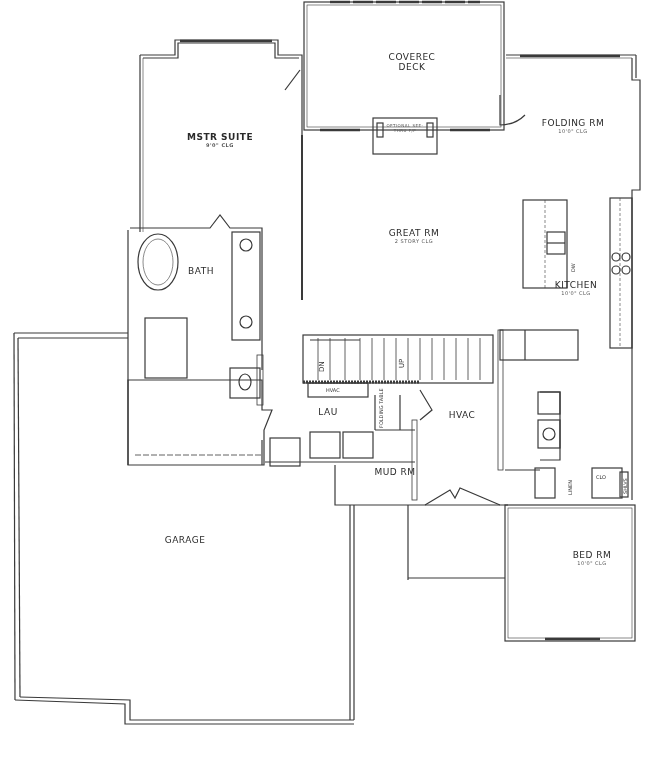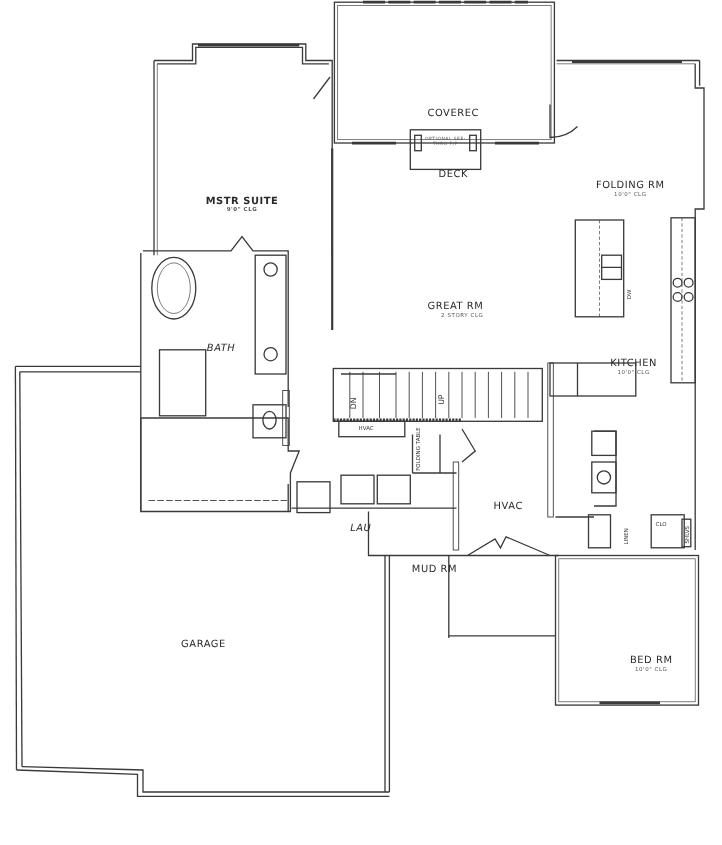--- a/index.html
+++ b/index.html
@@ -1,19 +1,19 @@
 <!DOCTYPE html>
 <html><head>
 <meta charset="utf-8">
 <style>
   html, body { margin: 0; padding: 0; background: #ffffff; }
   body { width: 656px; height: 768px; overflow: hidden; position: relative; font-family: "DejaVu Sans", sans-serif; }
   #plan { position: absolute; left: 0; top: 0; width: 656px; height: 768px; }
   .lbl { position: absolute; color: #2a2a2a; font-family: "DejaVu Sans", sans-serif; text-align: center; white-space: nowrap; transform: translateX(-50%); letter-spacing: 0.5px; }
-  .lbl .name { font-size: 9px; display: block; line-height: 10px; margin-top: 46px; }
+  .lbl .name { font-size: 9px; display: block; line-height: 10px; }
   .lbl .sub { font-size: 5px; display: block; line-height: 7px; color: #555; }
   .small { font-size: 5px; color: #333; position: absolute; white-space: nowrap; }
   .vert { transform: rotate(-90deg); transform-origin: left top; }
 </style>
 </head>
 <body>
 
 <svg id="plan" viewBox="0 0 656 768" xmlns="http://www.w3.org/2000/svg">
   <g stroke="#3a3a3a" fill="none" stroke-width="1.2">
 
@@ -164,32 +164,32 @@
   <span class="sub" style="white-space:normal; font-size:4px; line-height:5px;">OPTIONAL SEE-THRU F/P</span>
 </div>
 <div class="lbl" style="left:220px; top:132px;font-weight:bold;">
   <span class="name">MSTR SUITE</span>
   <span class="sub">9'0" CLG</span>
 </div>
 <div class="lbl" style="left:573px; top:118px;">
   <span class="name">FOLDING RM</span>
   <span class="sub">10'0" CLG</span>
 </div>
-<div class="lbl" style="left:414px; top:228px;text-align:right;">
+<div class="lbl" style="left:414px; top:228px;">
   <span class="name">GREAT RM</span>
   <span class="sub">2 STORY CLG</span>
 </div>
-<div class="lbl" style="left:201px; top:266px;font-style:italic;">
+<div class="lbl" style="left:201px; top:266px;">
   <span class="name">BATH</span>
 </div>
 <div class="lbl" style="left:576px; top:280px;text-align:center;">
   <span class="name">KITCHEN</span>
   <span class="sub">10'0" CLG</span>
 </div>
-<div class="lbl" style="left:328px; top:430px;font-style:italic;">
+<div class="lbl" style="left:328px; top:407px;">
   <span class="name">LAU</span>
 </div>
 <div class="lbl" style="left:462px; top:410px;">
   <span class="name">HVAC</span>
 </div>
 <div class="lbl" style="left:395px; top:467px;">
   <span class="name">MUD RM</span>
 </div>
 <div class="lbl" style="left:185px; top:535px;">
   <span class="name">GARAGE</span>

